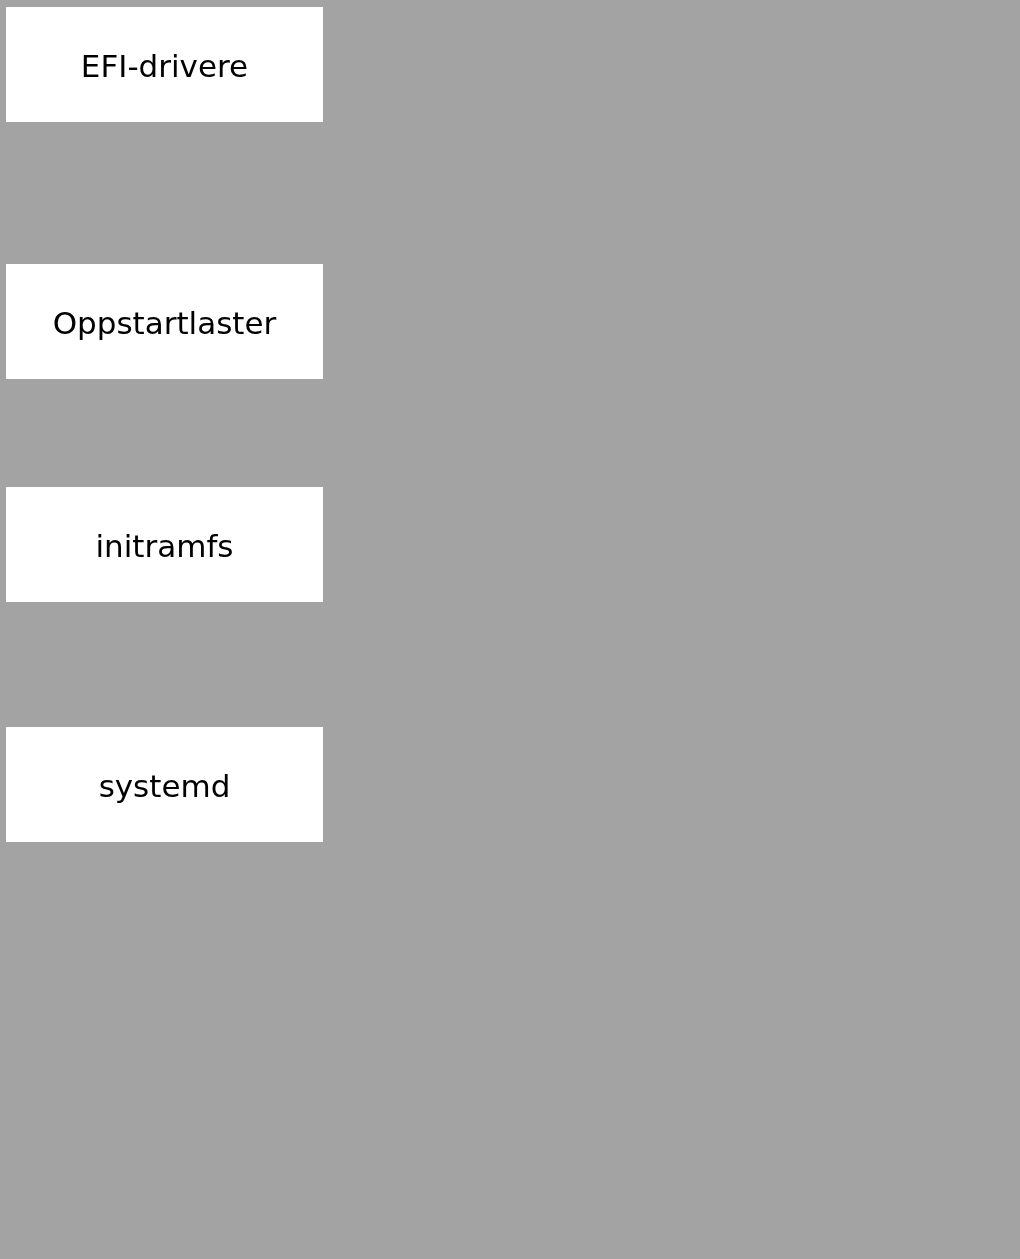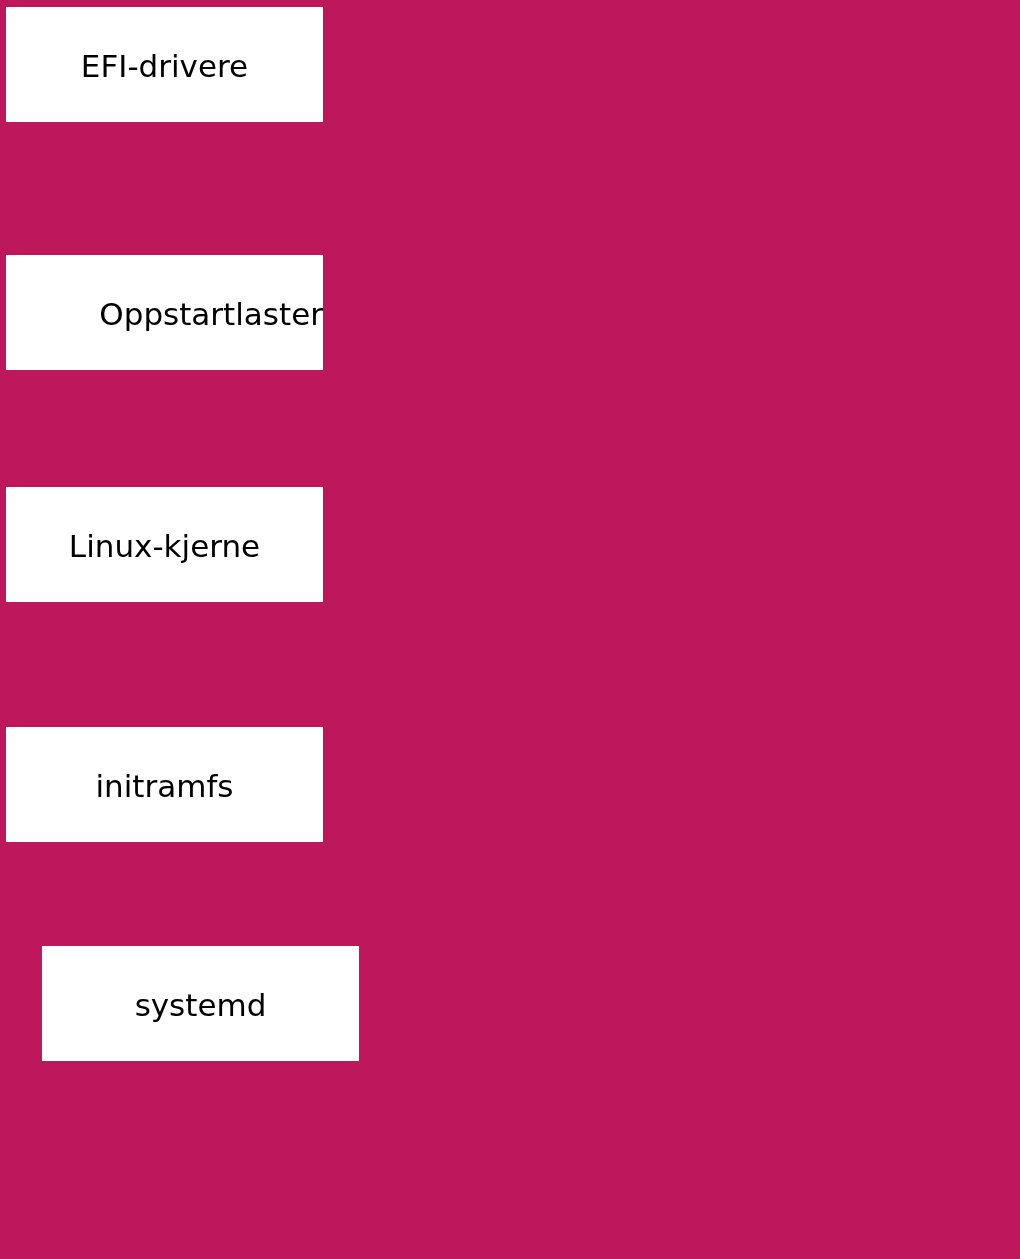--- a/index.html
+++ b/index.html
@@ -4,58 +4,55 @@
 <style>
   html, body {
     margin: 0;
     padding: 0;
     background: #000000;
   }
   .canvas {
     position: relative;
     width: 1020px;
     height: 1259px;
-    background: #be185d;
+    background: #a3a3a3;
     overflow: hidden;
     font-family: "DejaVu Sans", sans-serif;
   }
   .node {
     position: absolute;
     left: 6px;
     width: 317px;
     height: 115px;
     background: #ffffff;
     color: #000000;
     display: flex;
     align-items: center;
     justify-content: center;
     box-sizing: border-box;
     padding-top: 5px;
     font-size: 31px;
     line-height: 1.15;
     white-space: nowrap;
   }
   .node:nth-of-type(1) { top: 7px; }
-  .node:nth-of-type(2) { top: 255px; justify-content: flex-end; }
+  .node:nth-of-type(2) { top: 264px; }
   .node:nth-of-type(3) { top: 487px; }
   .node:nth-of-type(4) { top: 727px; justify-content: center; }
   .node:nth-of-type(5) { top: 946px; margin-left: 36px; }
 </style>
 </head>
 <body>
 
 <div class="canvas">
   <div class="node">
     <span>EFI-drivere</span>
   </div>
   <div class="node">
     <span>Oppstartlaster</span>
   </div>
   <div class="node">
-    <span>Linux-kjerne</span>
-  </div>
-  <div class="node">
     <span>initramfs</span>
   </div>
   <div class="node">
     <span>systemd</span>
   </div>
 </div>
 
 </body></html>

